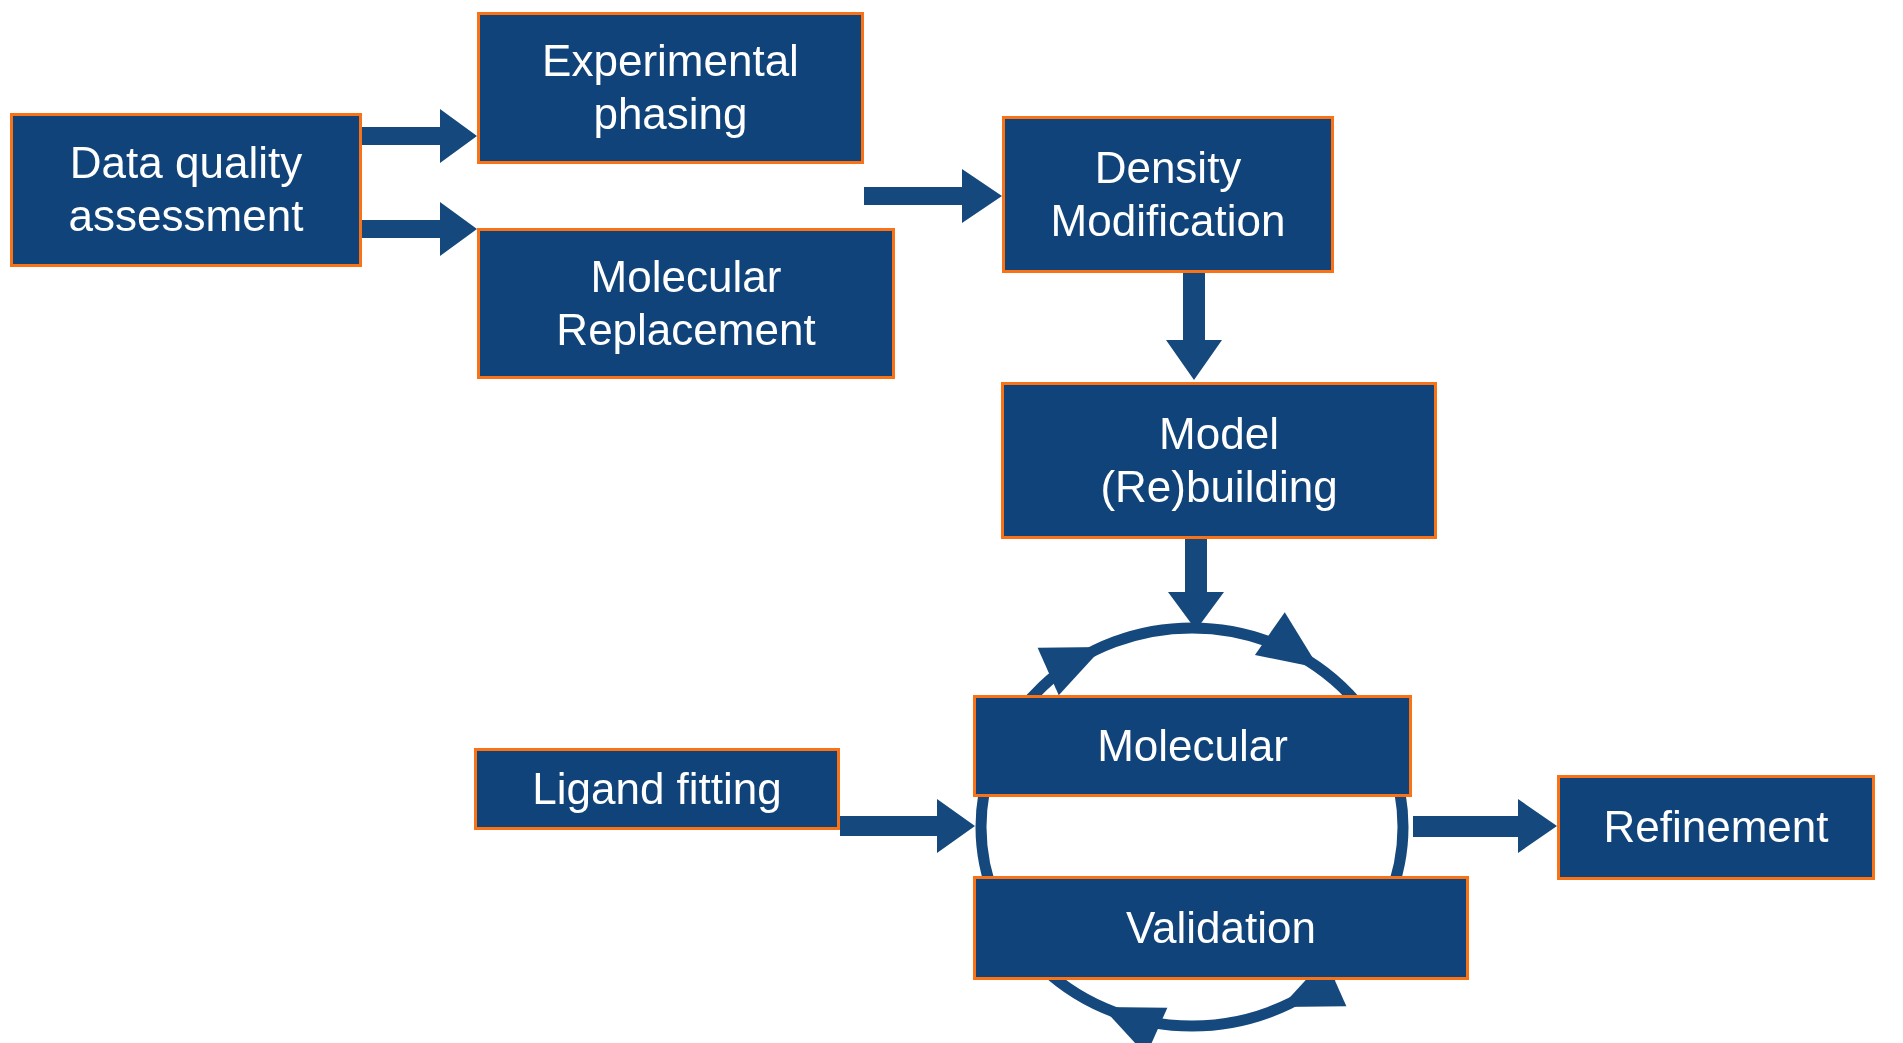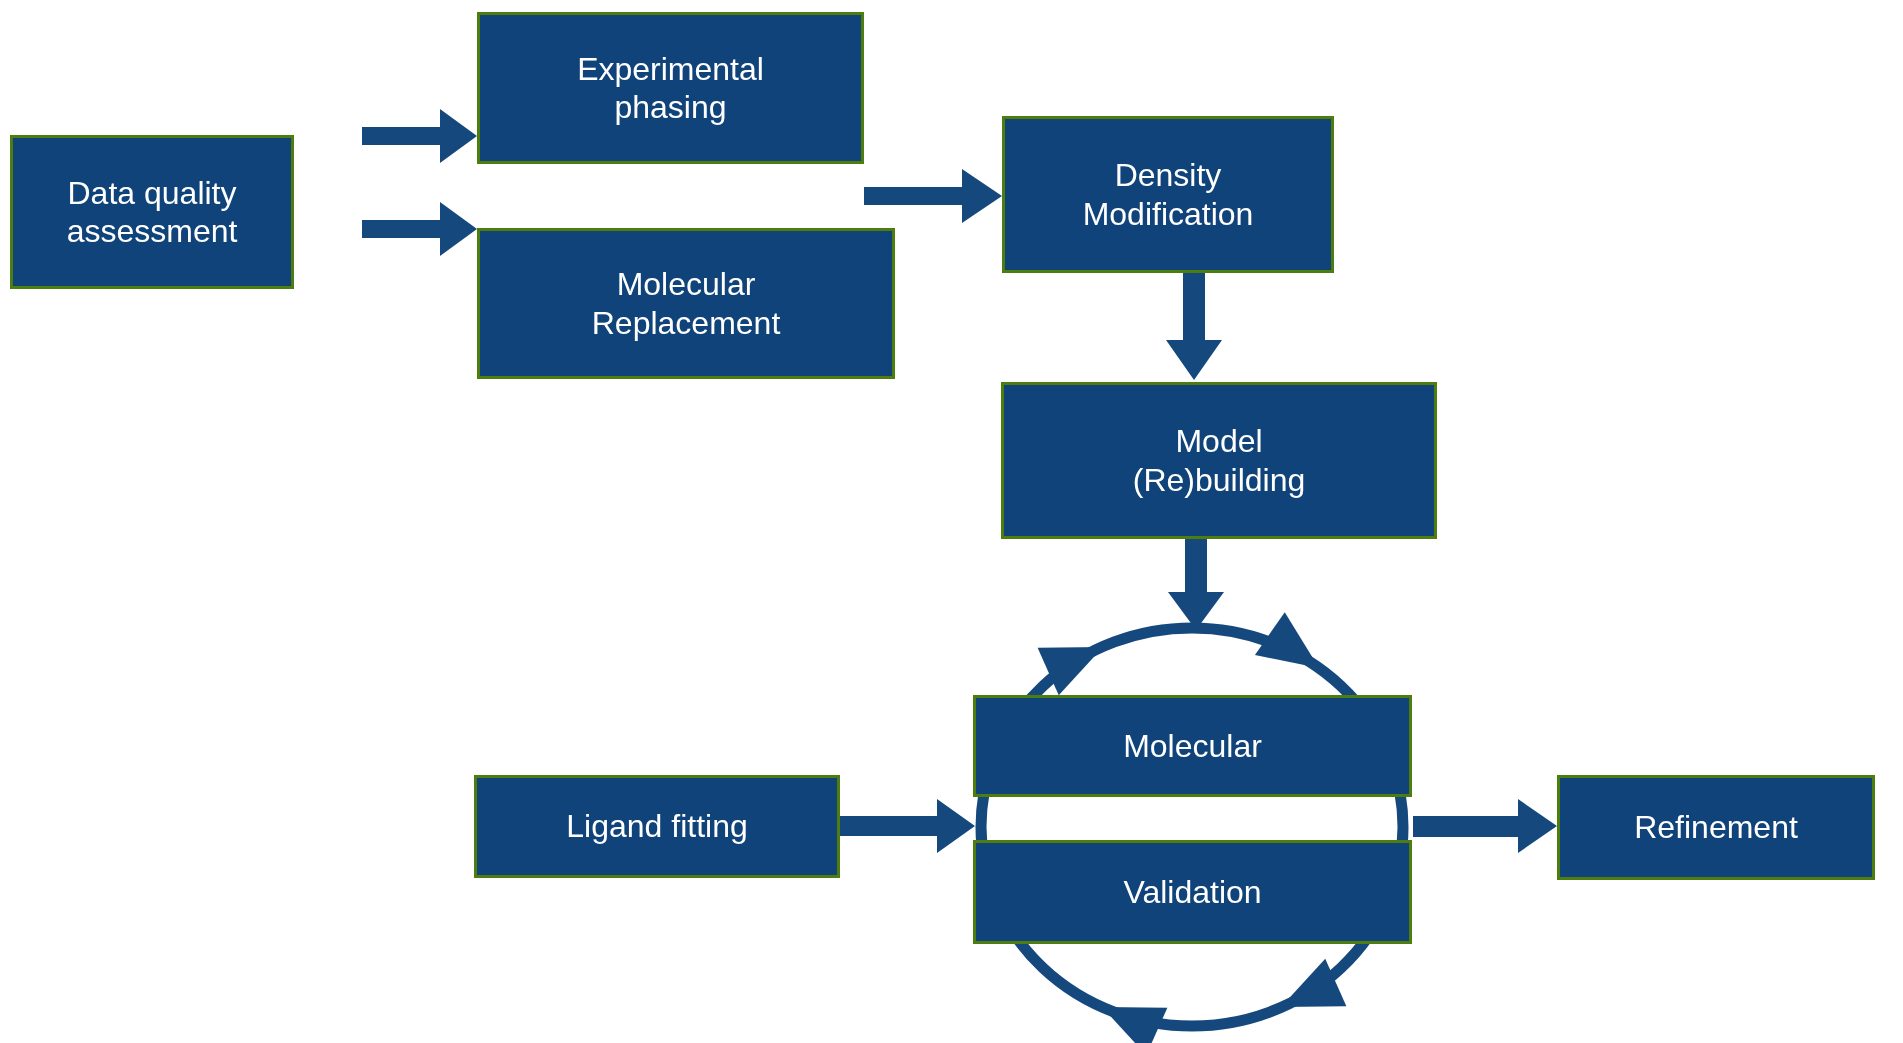--- a/index.html
+++ b/index.html
@@ -19,39 +19,39 @@
     position: absolute;
     left: 0; top: 0;
     width: 1903px;
     height: 1043px;
     z-index: 1;
   }
   .node {
     position: absolute;
     box-sizing: border-box;
     background: #0f4379;
-    border: 3px solid #4d7c0f;
+    border: 3px solid #f97316;
     color: #ffffff;
     display: flex;
     align-items: center;
     justify-content: center;
     text-align: center;
-    font-size: 32px;
+    font-size: 44px;
     line-height: 1.2;
     white-space: pre-line;
     z-index: 2;
   }
-  #box-data-quality      { left: 10px;   top: 113px; width: 284px; height: 154px; margin-top: 22px; }
+  #box-data-quality      { left: 10px;   top: 113px; width: 352px; height: 154px; }
   #box-exp-phasing       { left: 477px;  top: 12px;  width: 387px; height: 152px; }
   #box-mol-replacement   { left: 477px;  top: 228px; width: 418px; height: 151px; }
   #box-density-mod       { left: 1002px; top: 116px; width: 332px; height: 157px; }
   #box-model-rebuilding  { left: 1001px; top: 382px; width: 436px; height: 157px; }
   #box-refinement        { left: 973px;  top: 695px; width: 439px; height: 102px; }
-  #box-validation        { left: 973px;  top: 840px; width: 439px; height: 104px; }
-  #box-ligand-fitting    { left: 474px;  top: 775px; width: 366px; height: 103px; }
+  #box-validation        { left: 973px;  top: 876px; width: 496px; height: 104px; }
+  #box-ligand-fitting    { left: 474px;  top: 748px; width: 366px; height: 82px; }
   #box-deposition        { left: 1557px; top: 775px; width: 318px; height: 105px; }
   .arrow-shape { fill: #15497e; }
   .cycle-arc  { fill: none; stroke: #15497e; stroke-width: 11px; }
 </style>
 </head>
 <body>
 
 <div id="canvas">
 
   <svg id="arrow-layer" viewBox="0 0 1903 1043" xmlns="http://www.w3.org/2000/svg">

